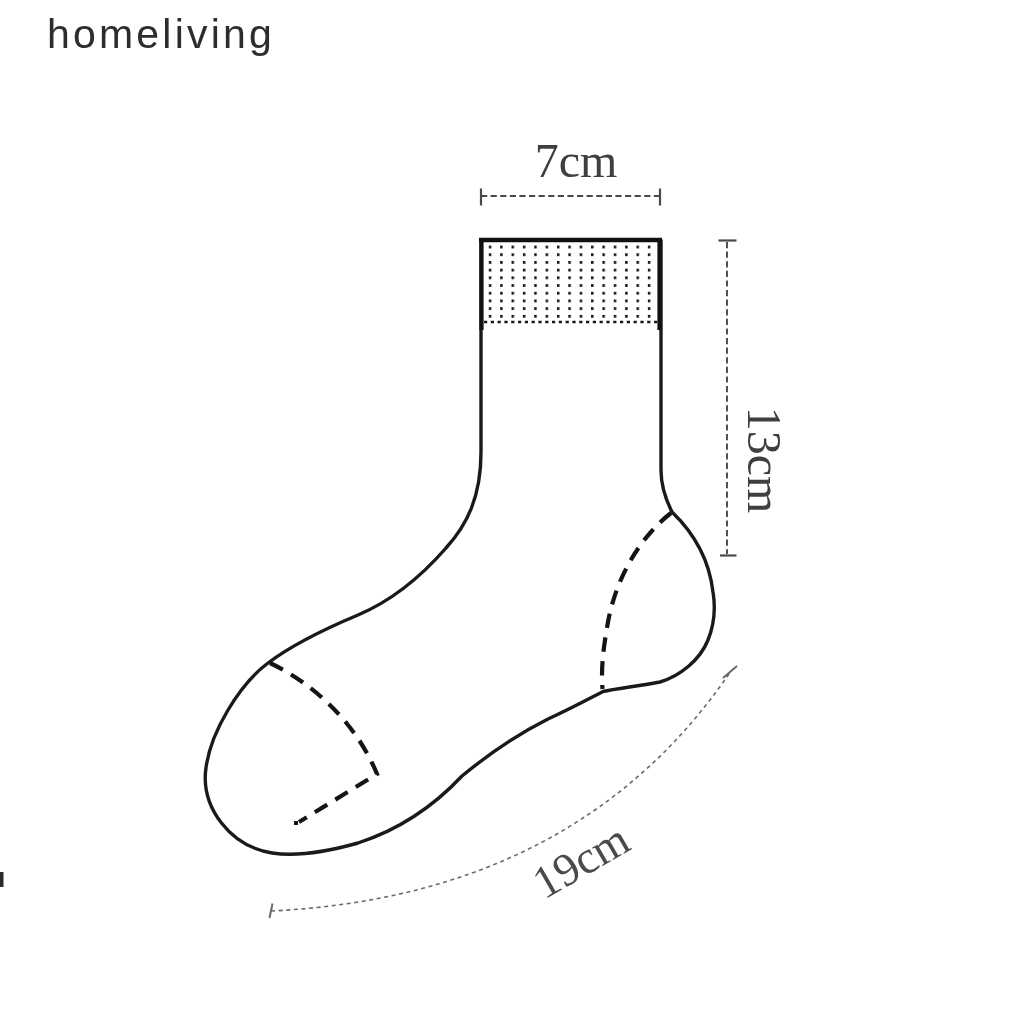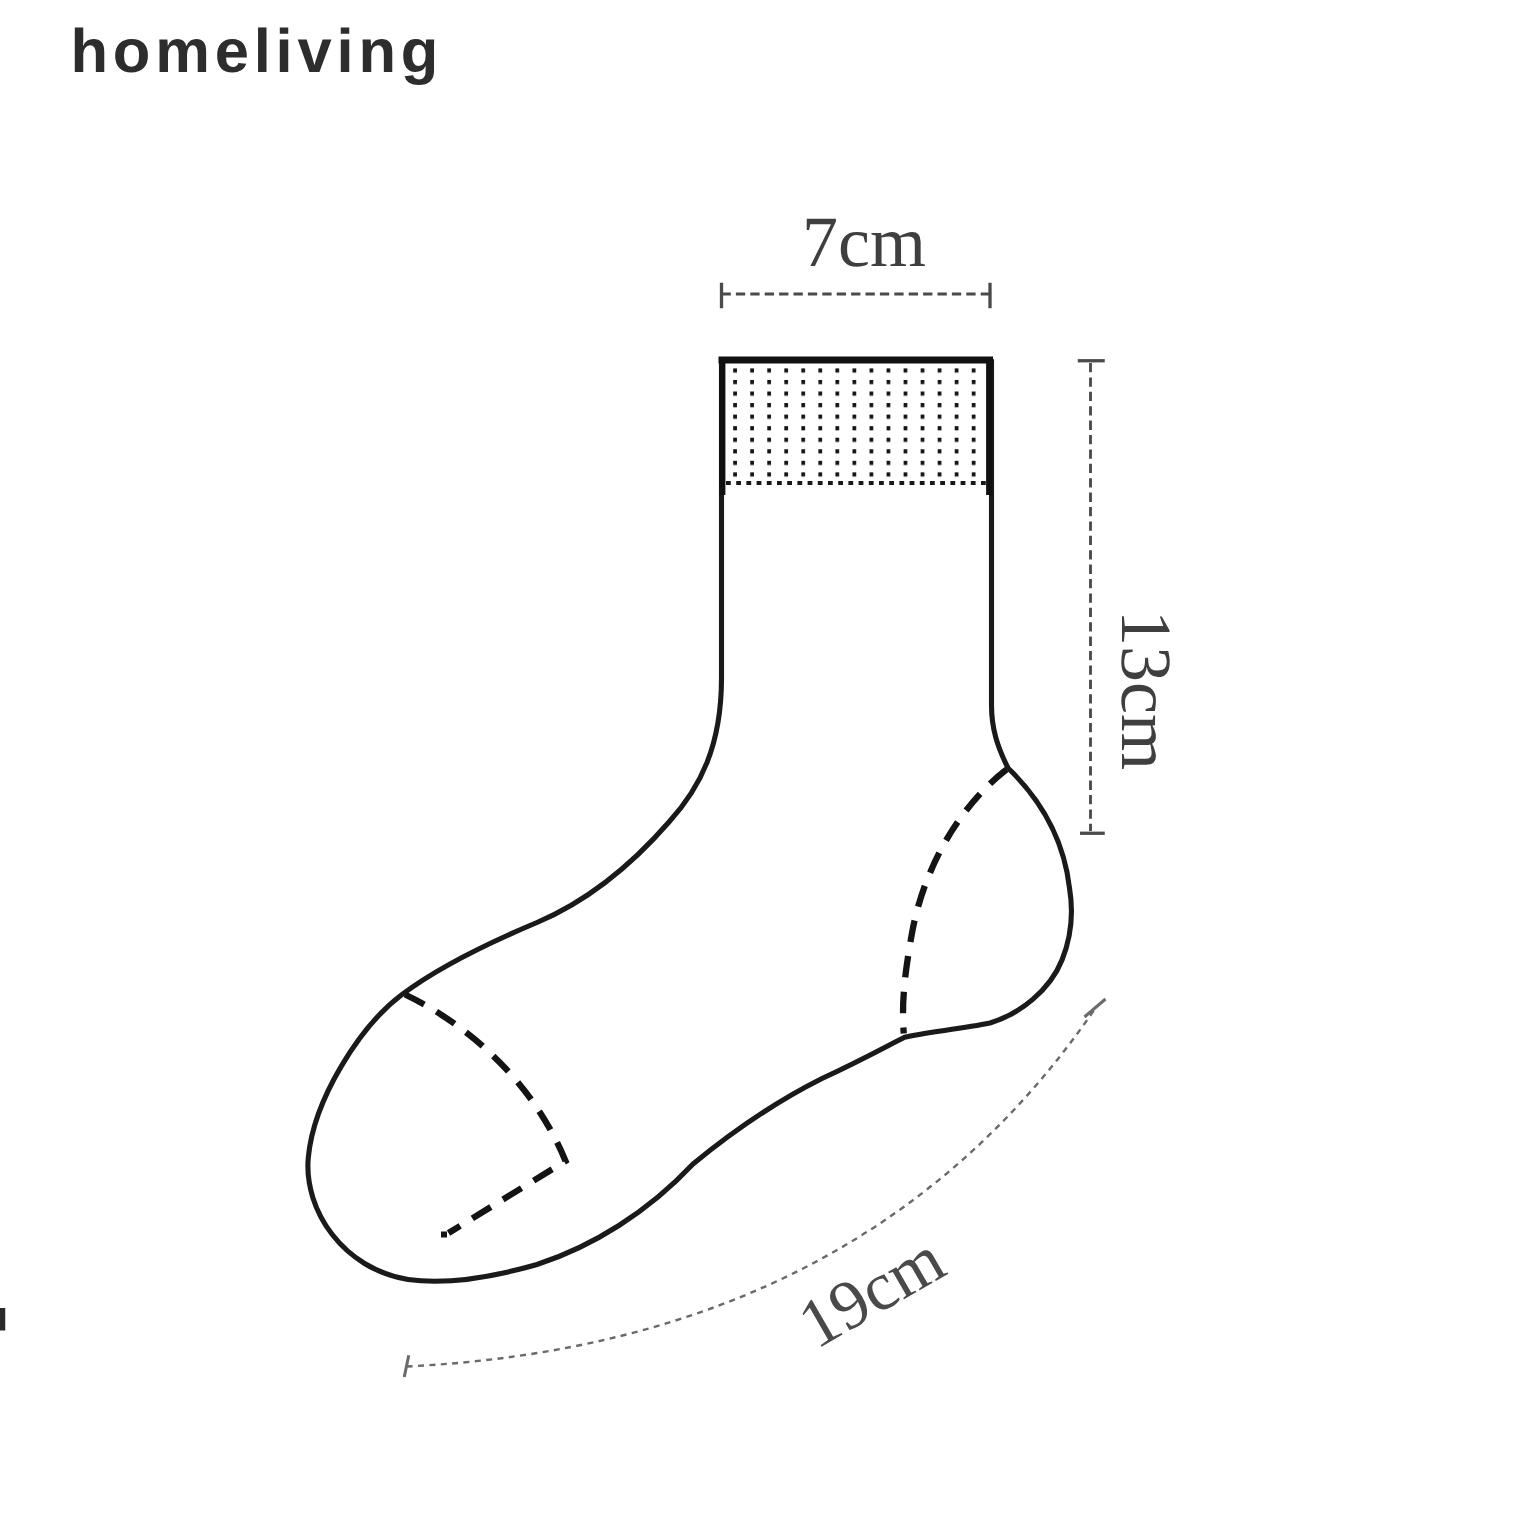--- a/index.html
+++ b/index.html
@@ -1,16 +1,16 @@
 <!DOCTYPE html>
 <html><head>
 <meta charset="utf-8">
 <style>
   html,body{margin:0;padding:0;background:#ffffff;width:1024px;height:1024px;overflow:hidden;}
-  .logo{position:absolute;left:47px;top:11px;font-family:"Liberation Sans",sans-serif;font-weight:bold;font-size:41px;color:#2d2d2d;letter-spacing:3.2px;}
+  .logo{position:absolute;left:47px;top:11px;font-family:"Liberation Sans",sans-serif;font-weight:normal;font-size:41px;color:#2d2d2d;letter-spacing:3.2px;}
   svg{position:absolute;left:0;top:0;}
   text{font-family:"Liberation Serif",serif;}
 </style>
 </head>
 <body>
 
 <div class="logo">homeliving</div>
 <svg width="1024" height="1024" viewBox="0 0 1024 1024">
   <defs>
     <pattern id="knit" x="488.8" y="245.6" width="11.36" height="7.7" patternUnits="userSpaceOnUse">

